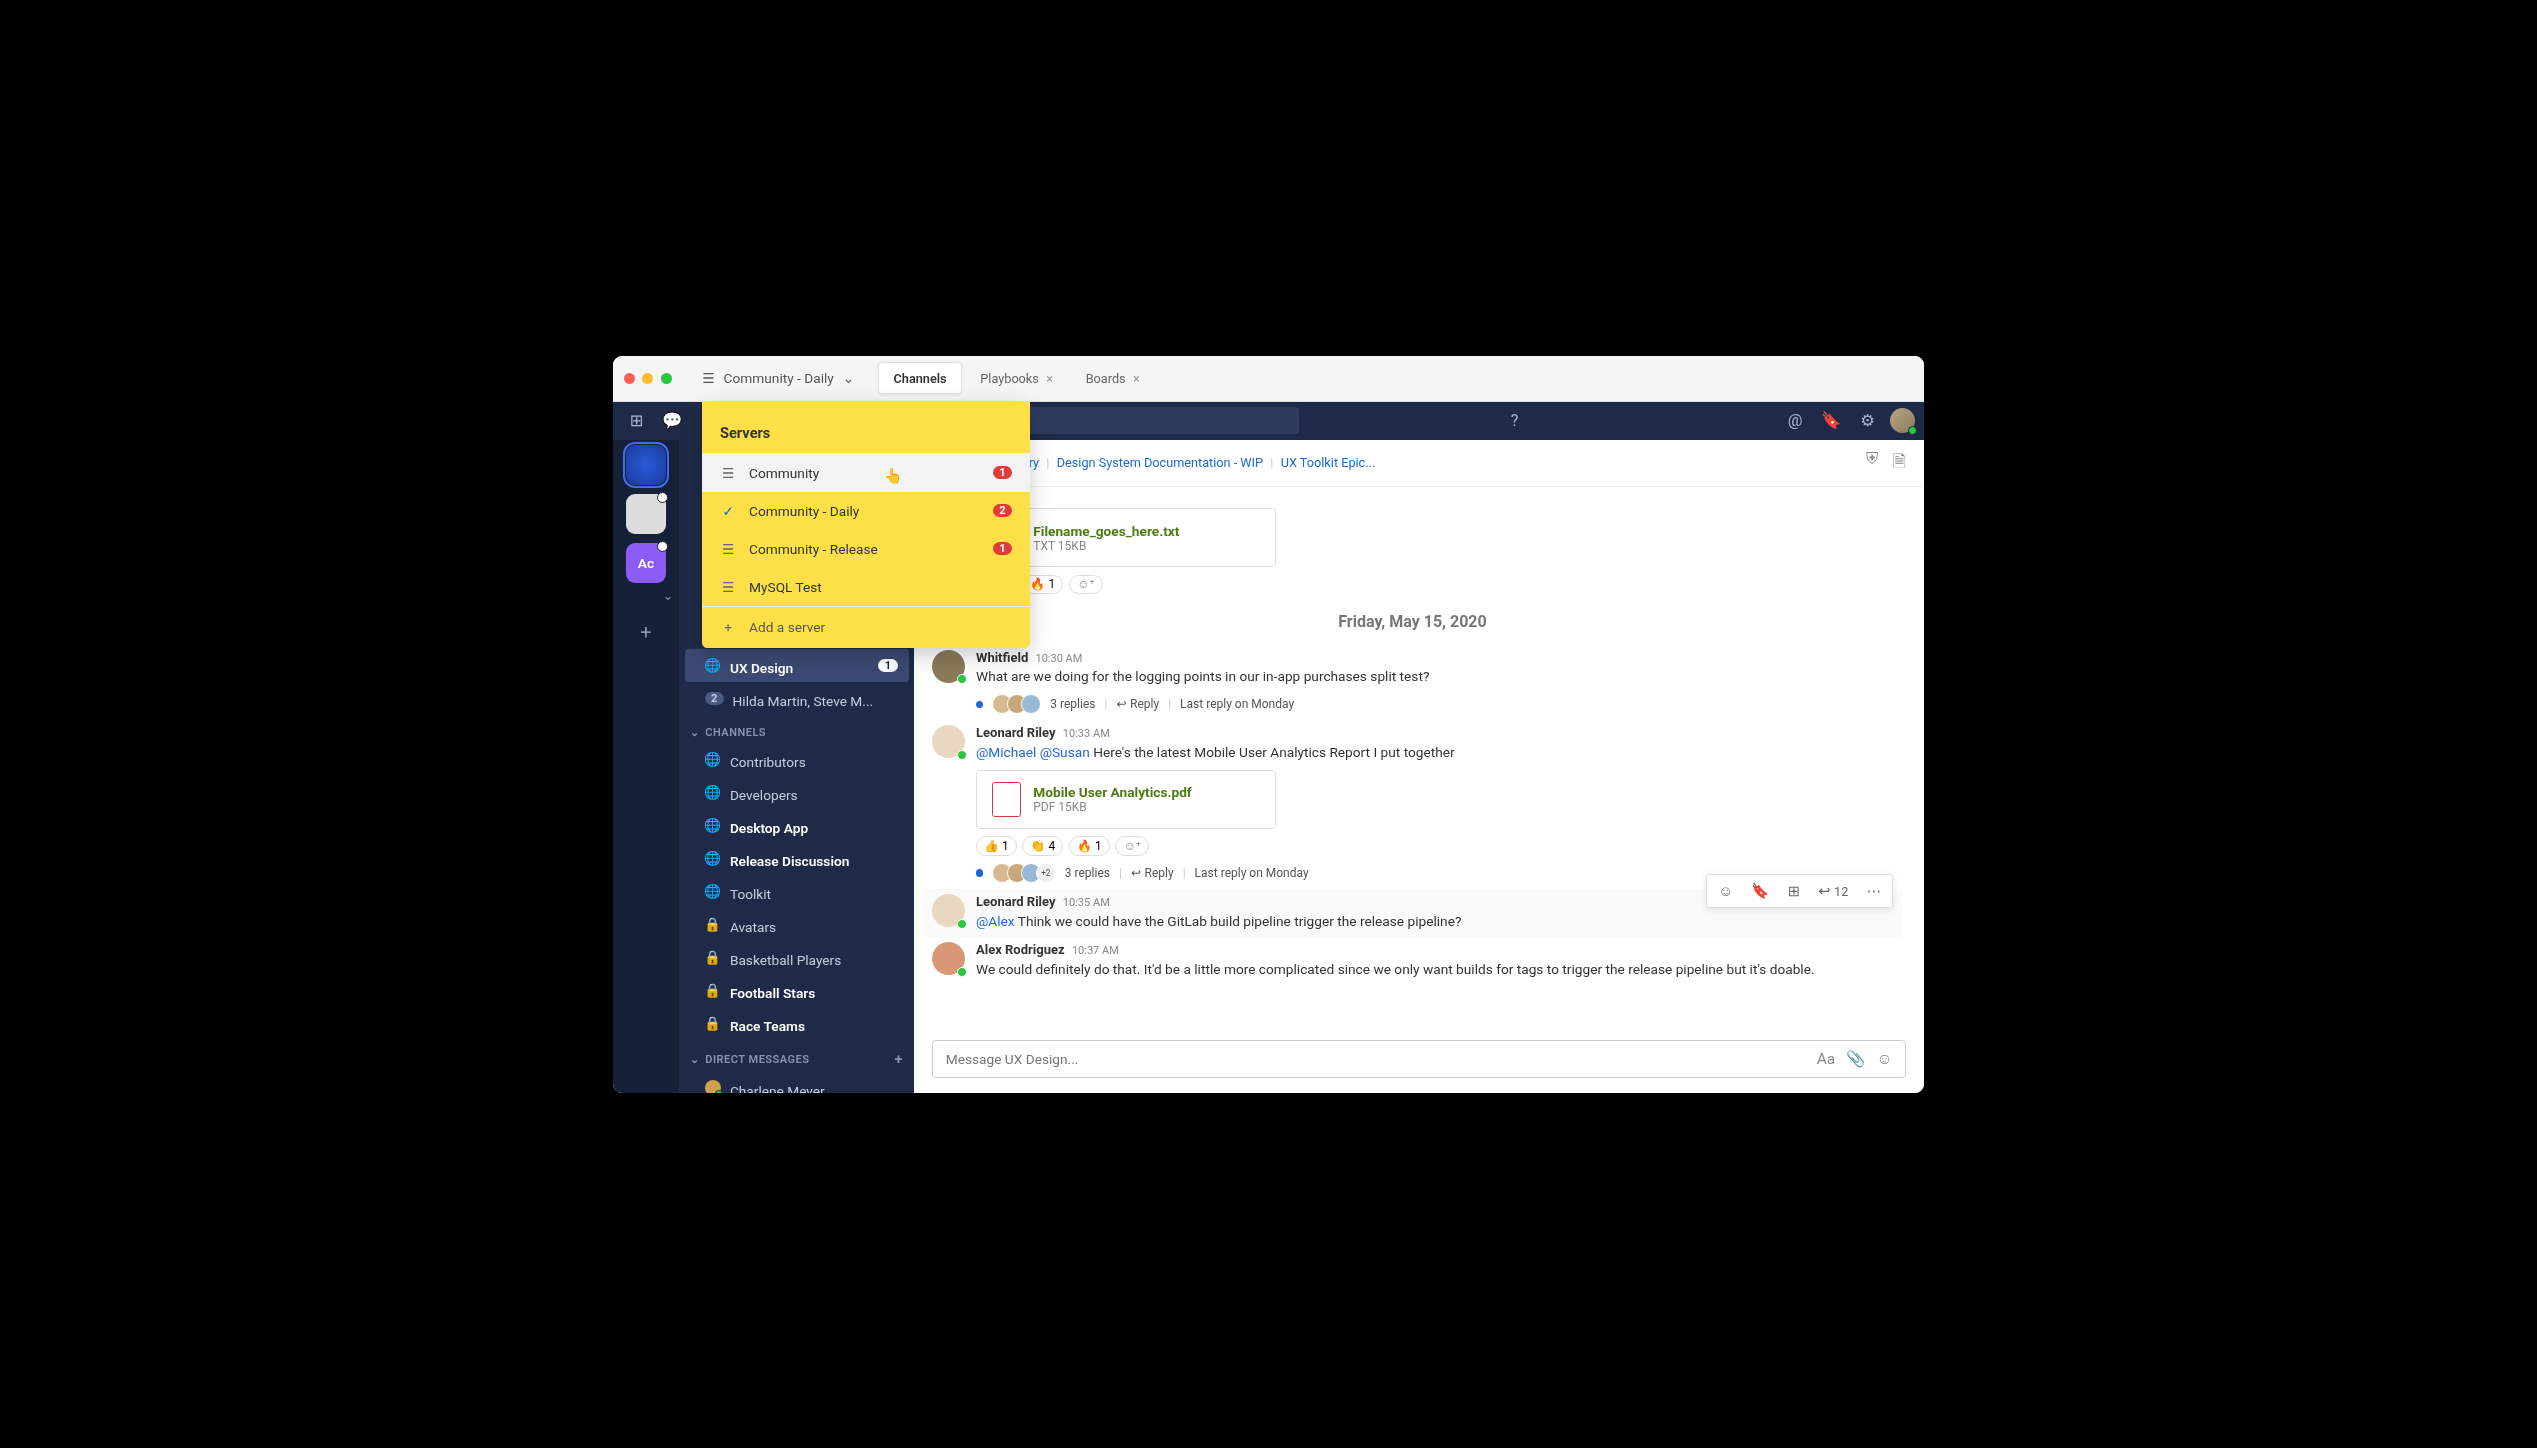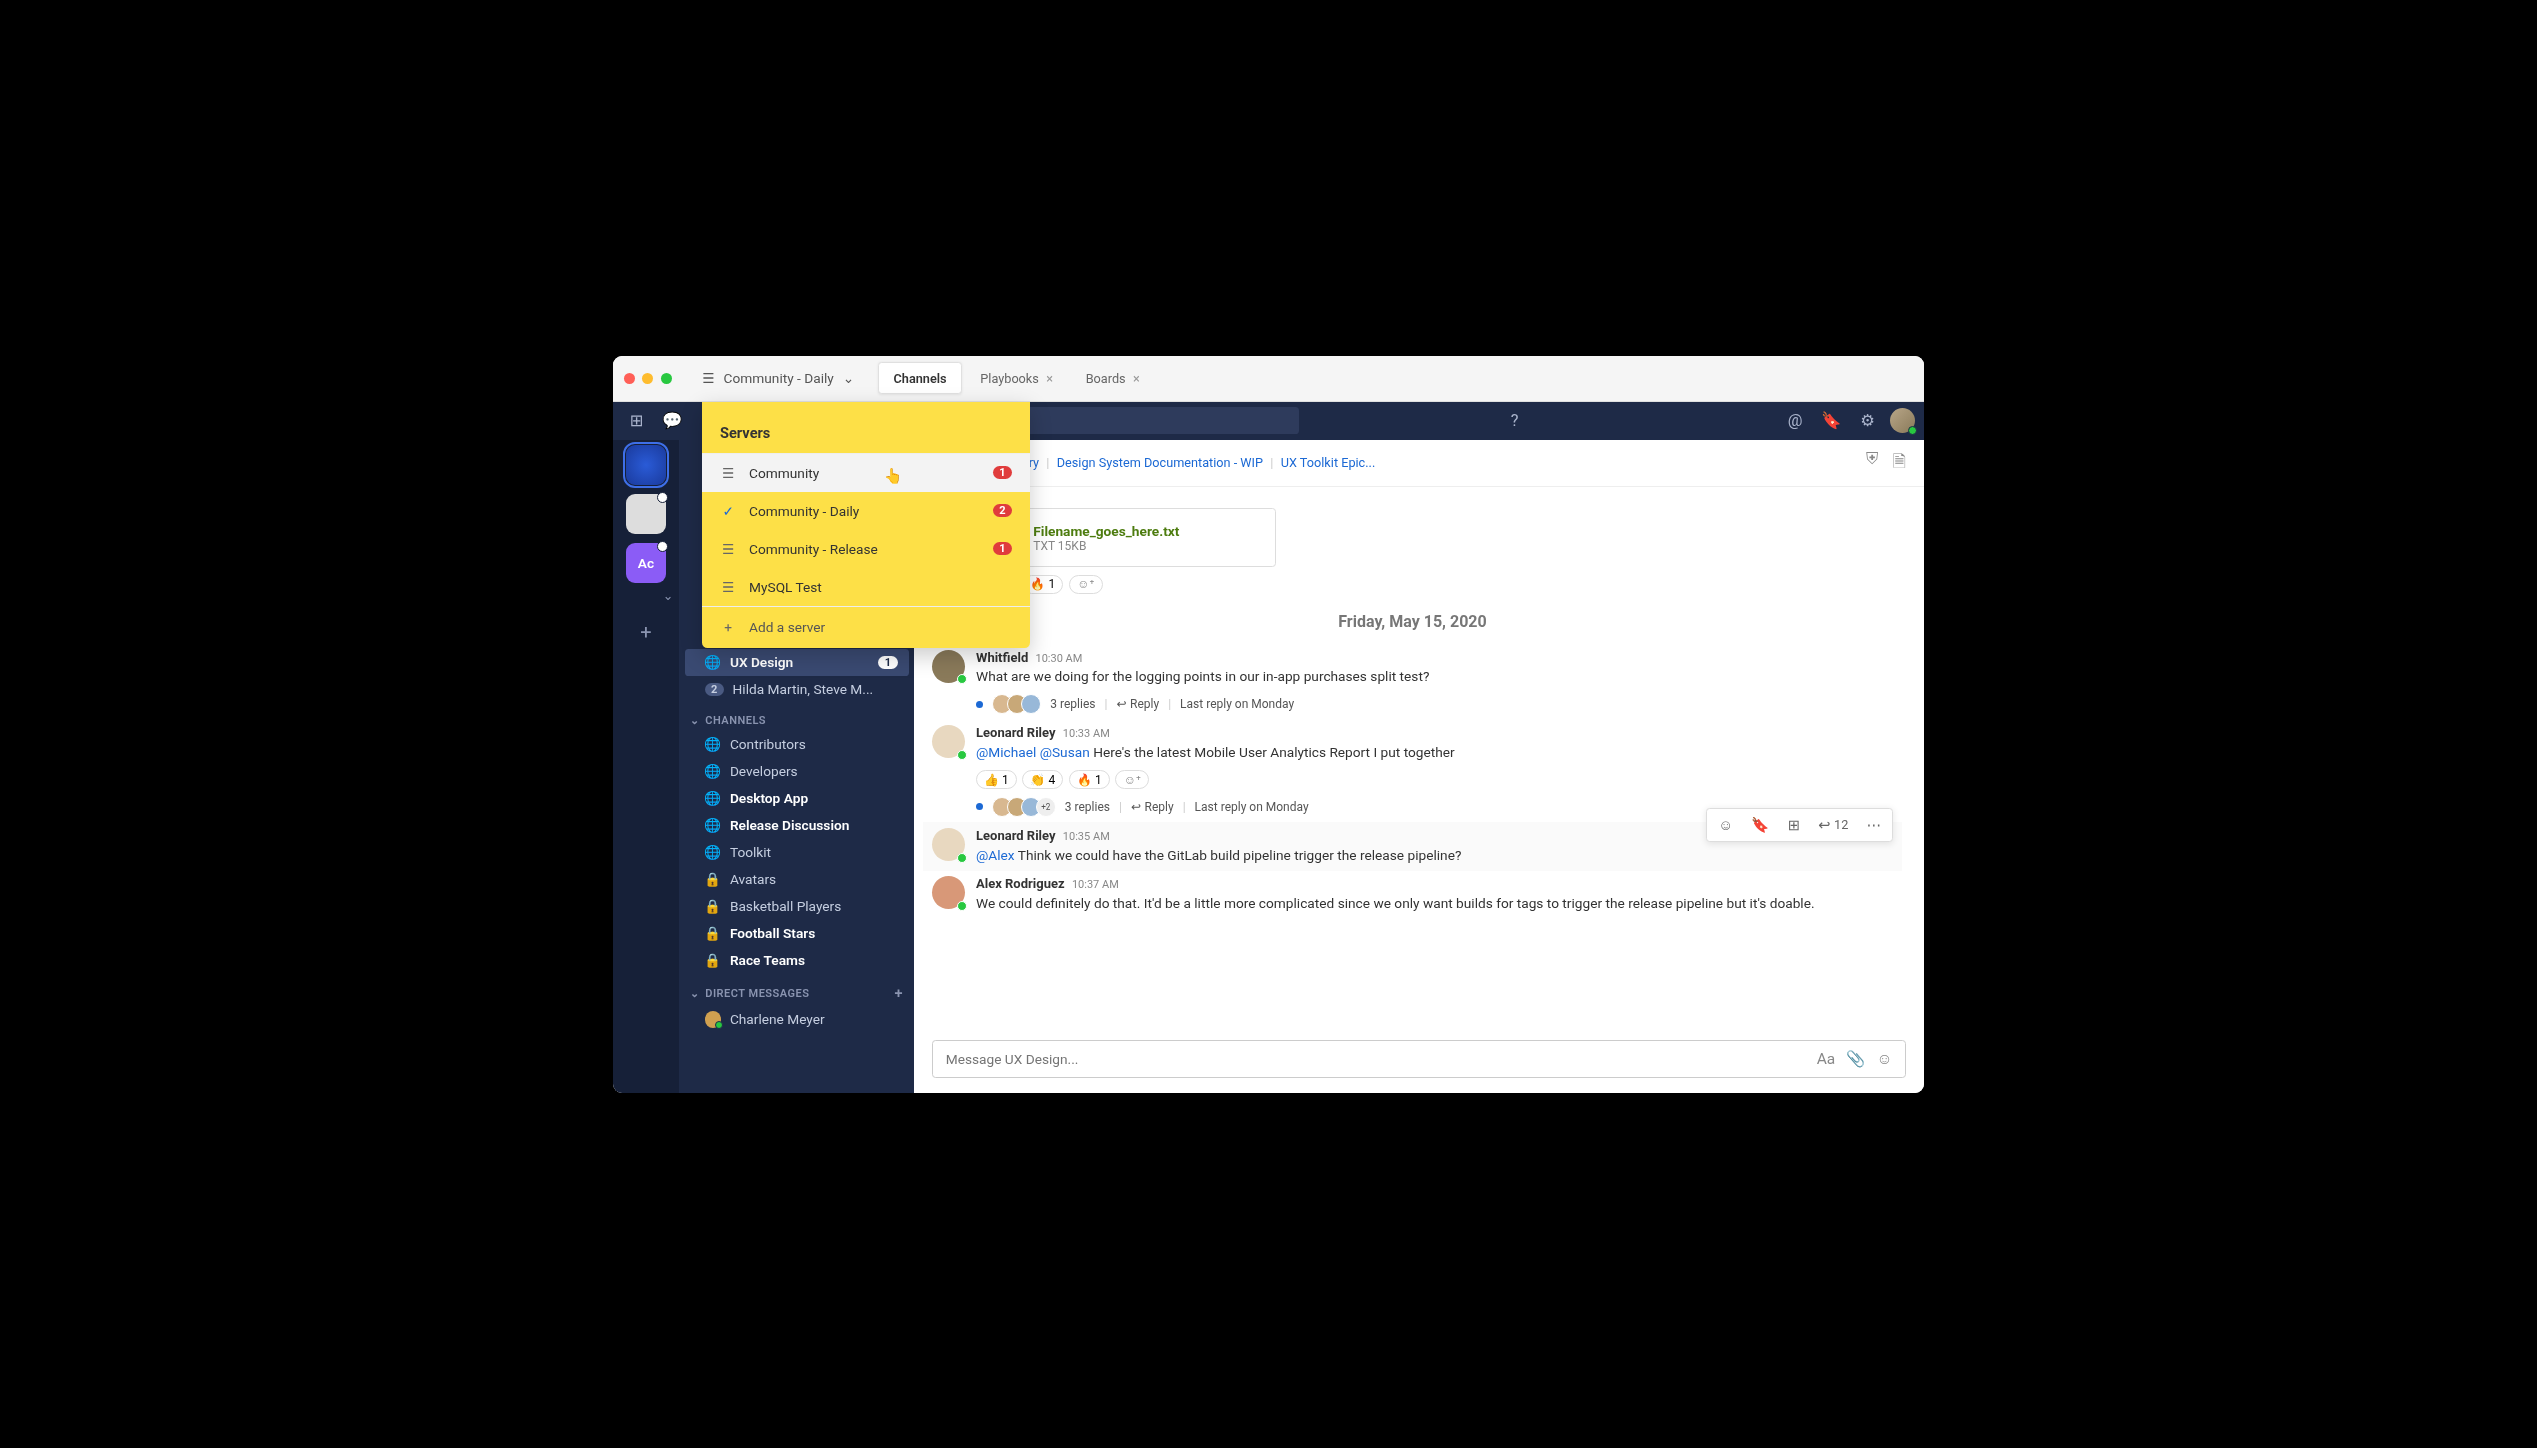--- a/index.html
+++ b/index.html
@@ -39,21 +39,21 @@
 .rail-caret{color:#8a94b0;font-size:12.7px;align-self:flex-end;margin-right:5.5px;margin-top:-3.6px}
 
 
 .sidebar { width: 235px; background: #1e2a47; color: #c5cee0; overflow-y: auto; font-size: 13.7px; padding-bottom:18px;}
 .sb-section { padding: 11px 11px 3.6px; font-size: 11px; font-weight: 600; letter-spacing: 0.5px; color: #8a94b0; display:flex;align-items:center;gap:5.5px;}
 .sb-section .pls{margin-left:auto;font-size:14.6px}
 .sb-item { padding: 5.5px 11px 5.5px 20px; display: flex; align-items: center; gap: 9px; cursor: pointer; border-radius:3.6px; margin:0 5.5px;}
 .sb-item.active { background: #3a4a72; color: #fff; }
 .sb-item.bold { color:#fff; font-weight:600;}
 .sb-ico { width: 16.4px; text-align: center; font-size: 13.7px; flex-shrink:0;}
-.sb-label { flex: 1; white-space:nowrap; overflow:hidden; text-overflow:ellipsis;}
+.sb-label { flex: 1; white-space:nowrap; overflow:hidden; text-overflow:ellipsis;margin-top:6px;}
 .sb-badge { background: #fff; color: #1e2a47; border-radius: 9px; padding: 0 6.4px; font-size: 11px; font-weight: 700; min-width:16.4px; text-align:center;}
 .sb-badge.gray{background:#4a5a82;color:#c5cee0}
 .sb-av{width:16.4px;height:16.4px;border-radius:50%;background:#d0a050;flex-shrink:0;position:relative}
 .sb-av .st{position:absolute;bottom:-1.8px;right:-1.8px;width:8.2px;height:8.2px;border-radius:50%;background:#28c840;border:1.8px solid #1e2a47}
 
 
 .main { flex: 1; display: flex; flex-direction: column; background:#fff; position:relative;}
 .chan-header{padding:9px 18px;border-bottom:0.9px solid #eee;display:flex;align-items:center;gap:11px}
 .chan-star{color:#bbb;font-size:16.4px;cursor:pointer}
 .chan-links{display:flex;gap:7.3px;font-size:12.7px;color:#1c69d4;flex-wrap:wrap}
@@ -312,20 +312,27 @@
         <div class="msg">
           <div class="msg-av" style="background:#e8d8c0">
               <div class="st"></div>
             </div>
           <div class="msg-body">
             <div class="msg-head">
                 <span class="msg-author">Leonard Riley</span>
                 <span class="msg-time">10:33 AM</span>
               </div>
             <div class="msg-text"><span class="mention">@Michael @Susan</span><span> Here's the latest Mobile User Analytics Report I put together</span></div>
+            <div class="file-card">
+              <div class="file-ico"></div>
+              <div>
+                <div class="file-name">Mobile User Analytics.pdf</div>
+                <div class="file-meta">PDF 15KB</div>
+              </div>
+            </div>
             <div class="reactions">
               <div class="react">
                   <span>👍</span>
                   <span>1</span>
                 </div>
               <div class="react">
                   <span>👏</span>
                   <span>4</span>
                 </div>
               <div class="react">

